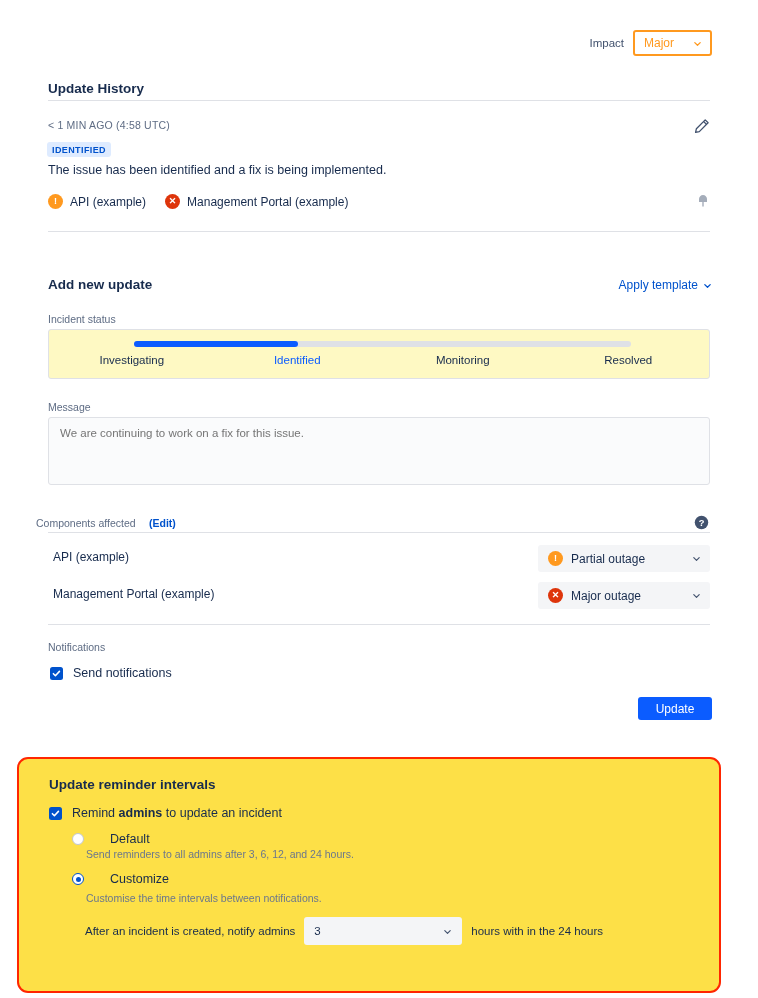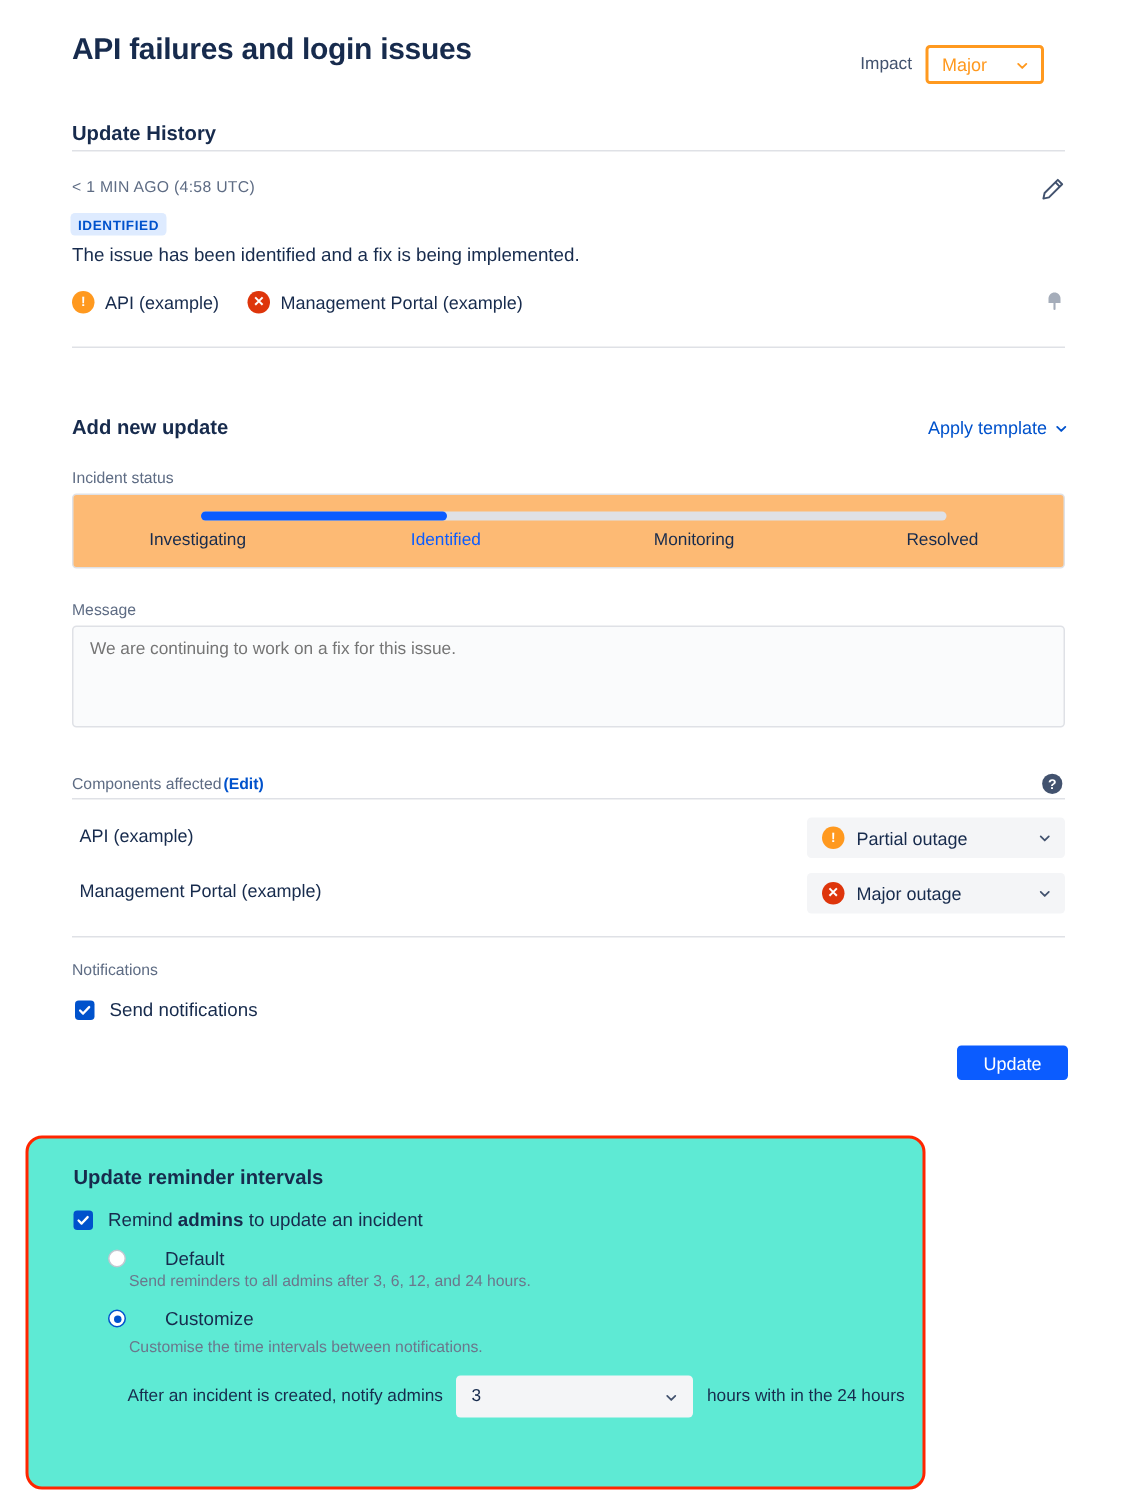--- a/index.html
+++ b/index.html
@@ -12,21 +12,21 @@
   }
   .page { position: relative; width: 758px; height: 998px; background: #fff; }
 
   
   .header { position: absolute; left: 48px; top: 18px; right: 46px; height: 44px; }
   .page-title {
     font-size: 20px; font-weight: 700; color: #172B4D;
     letter-spacing: -0.2px; line-height: 30px;
   }
   .impact-wrap {
-    position: absolute; right: 16px; top: 12px;
+    position: absolute; right: 0; top: 12px;
     display: flex; align-items: center; gap: 9px;
   }
   .impact-label { font-size: 11.5px; color: #42526E; }
   .impact-select {
     display: flex; align-items: center; justify-content: space-between;
     width: 79px; height: 26px;
     border: 2px solid #FF991F; border-radius: 3px;
     background: #fff; padding: 0 8px 0 9px;
   }
   .impact-value { font-size: 12px; color: #FF991F; font-weight: 400; }
@@ -80,21 +80,21 @@
   }
 
   
   .field-label {
     position: absolute; font-size: 10.5px; color: #5E6C84; font-weight: 400;
   }
 
   
   .status-box {
     position: absolute; left: 48px; top: 329px; width: 662px; height: 50px;
-    background: #fdba74; border: 1px solid #DFE1E6; border-radius: 3px; text-decoration: underline;
+    background: #fef9c3; border: 1px solid #DFE1E6; border-radius: 3px; text-decoration: underline;
   }
   .track {
     position: absolute; left: 85px; top: 11px; width: 497px; height: 6px;
     background: #DFE1E6; border-radius: 3px;
   }
   .track-fill {
     position: absolute; left: 0; top: 0; height: 6px;
     background: #0B5CFF; border-radius: 3px;
   }
   .steps {
@@ -149,22 +149,22 @@
   .btn-primary {
     position: absolute; background: #0B5CFF; color: #fff;
     border: none; border-radius: 3px;
     font-family: "Liberation Sans", sans-serif; font-size: 12px;
     cursor: pointer; line-height: 1;
   }
   #update-button { right: 46px; top: 697px; width: 74px; height: 23px; }
 
   
   .reminder-box {
-    position: absolute; left: 17px; top: 757px; width: 600px; height: 236px;
-    border: 2px solid #FF2600; border-radius: 11px; background: #5eead4;
+    position: absolute; left: 17px; top: 757px; width: 704px; height: 236px;
+    border: 2px solid #FF2600; border-radius: 11px; background: #fde047;
   }
   .rb-title {
     position: absolute; left: 30px; top: 18px;
     font-size: 13.5px; font-weight: 700; color: #172B4D;
   }
   .rb-check { position: absolute; left: 30px; top: 47px; display: flex; align-items: center; gap: 10px; text-align: right; }
   .rb-check .cb-label { font-size: 12.5px; color: #172B4D; }
   .rb-check .cb-label b { font-weight: 700; }
 
   .radio-row { position: absolute; display: flex; align-items: center; gap: 26px; }
@@ -195,21 +195,20 @@
   .mini-select .sel-label { font-size: 11.5px; color: #172B4D; flex: 1; }
   #interval-every-select { width: 112px; }
   #interval-value-select { width: 158px; }
 </style>
 </head>
 <body>
 
 <div class="page">
 
   <div class="header">
-    <div class="page-title">API failures and login issues</div>
     <div class="impact-wrap">
       <span class="impact-label">Impact</span>
       <div class="impact-select" style="border-color: rgb(255, 153, 31);">
         <span class="impact-value" style="color: rgb(255, 153, 31);">Major</span>
         <span class="caret">
           <svg viewBox="0 0 10 10" width="9" height="9">
               <path d="M2 4 L5 7 L8 4" fill="none" stroke="#FF991F" stroke-width="1.4" stroke-linecap="round" stroke-linejoin="round"></path>
             </svg>
         </span>
       </div>
@@ -269,21 +268,21 @@
       <div class="step">Investigating</div>
       <div class="step active">Identified</div>
       <div class="step">Monitoring</div>
       <div class="step">Resolved</div>
     </div>
   </div>
 
   <div class="field-label" style="left:48px; top:401px;">Message</div>
   <textarea class="message-box" placeholder="We are continuing to work on a fix for this issue." style=""></textarea>
 
-  <div class="field-label" style="left:48px; top:517px;">Components affected</div>
+  <div class="field-label" style="left:36px; top:517px;">Components affected</div>
   <div class="comp-edit">(Edit)</div>
   <div class="help-icon">
     <svg viewBox="0 0 16 16" width="15" height="15">
       <circle cx="8" cy="8" r="7.2" fill="#42526E"></circle>
       <text x="8" y="11.6" font-family="Liberation Sans, sans-serif" font-size="10" font-weight="700" fill="#fff" text-anchor="middle">?</text>
     </svg>
   </div>
   <div class="rule" style="left:48px; top:532px; width:662px;"></div>
 
   <div class="comp-row" style="top:545px;">

